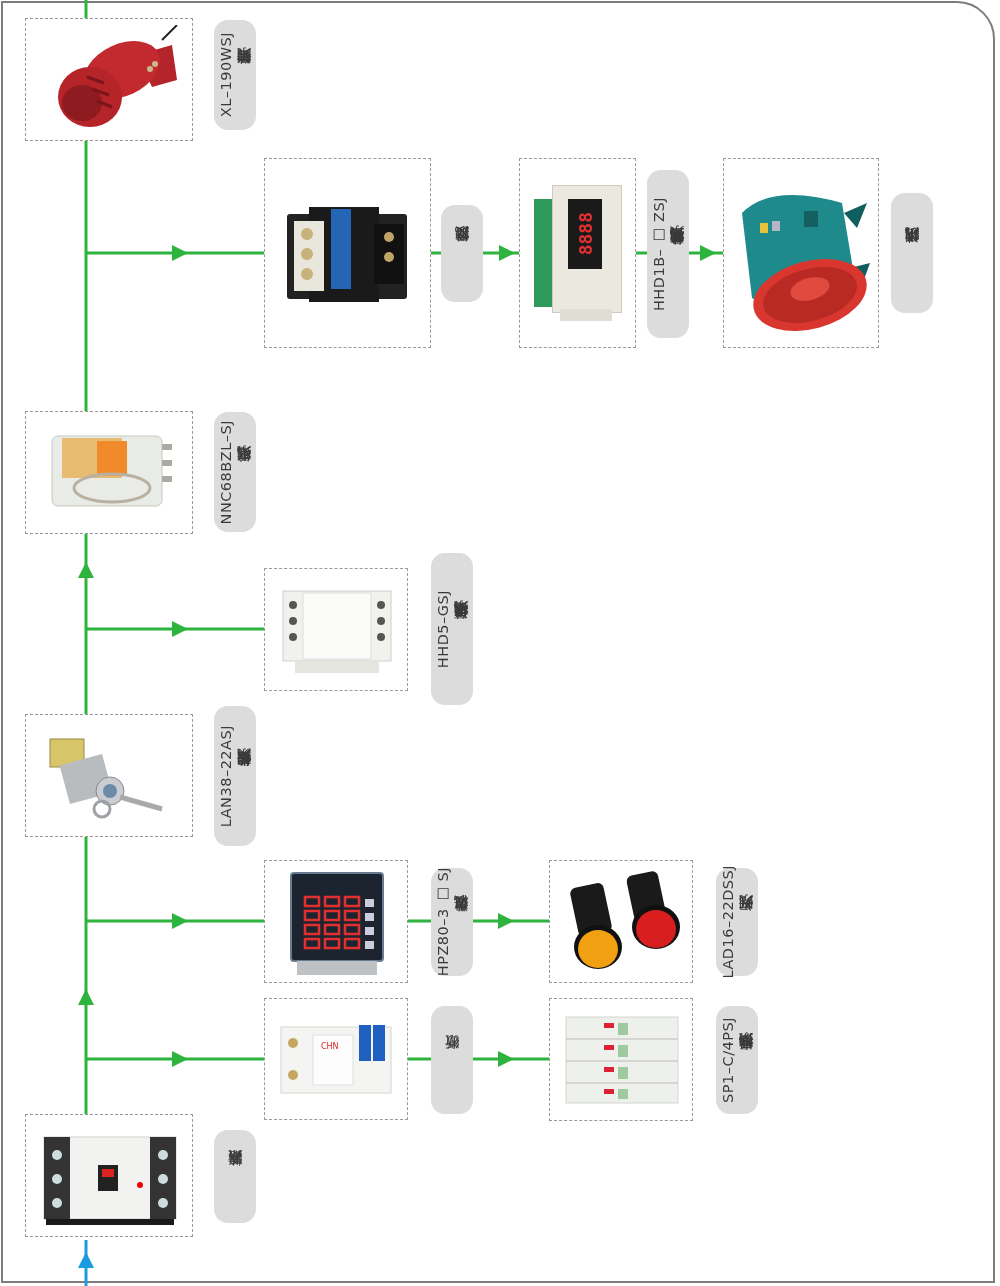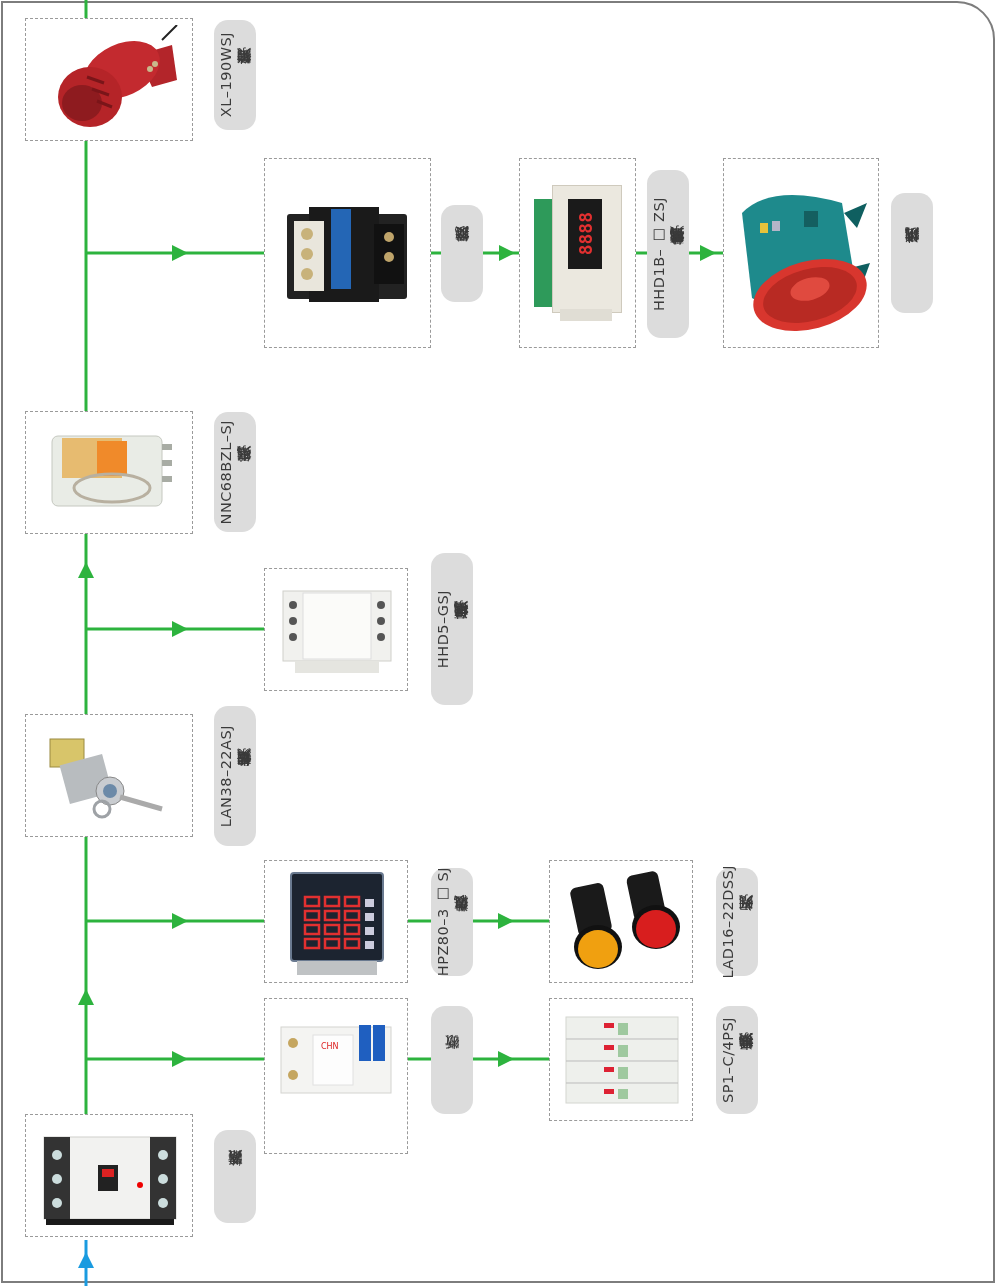--- a/index.html
+++ b/index.html
@@ -229,21 +229,21 @@
     <ellipse cx="100" cy="62" rx="20" ry="19" fill="#d81e1e"></ellipse>
   </svg>
 </div>
 <div class="label" style="left:716px;top:868px;width:42px;height:108px;">
   <div class="txt">
       <span>LAD16–22DSSJ</span>
       <span>闪光灯系列</span>
     </div>
 </div>
 
-<div class="box" style="left:264px;top:998px;width:144px;height:156px;background:#fff;">
+<div class="box" style="left:264px;top:998px;width:144px;height:122px;background:#fff;">
   <svg class="prod" style="left:8px;top:16px" width="130" height="90" viewBox="0 0 130 90">
     <rect x="8" y="12" width="110" height="66" fill="#f4f4f2" stroke="#d4d4d0"></rect>
     <rect x="40" y="20" width="40" height="50" fill="#fdfdfd" stroke="#e0e0e0"></rect>
     <rect x="86" y="10" width="12" height="36" fill="#1f5fc0"></rect>
     <rect x="100" y="10" width="12" height="36" fill="#1f5fc0"></rect>
     <g fill="#c5a660">
         <circle cx="20" cy="28" r="5"></circle>
         <circle cx="20" cy="60" r="5"></circle>
       </g>
     <text x="48" y="34" font-size="8" fill="#d22" font-family="DejaVu Sans, sans-serif">CHN</text>

